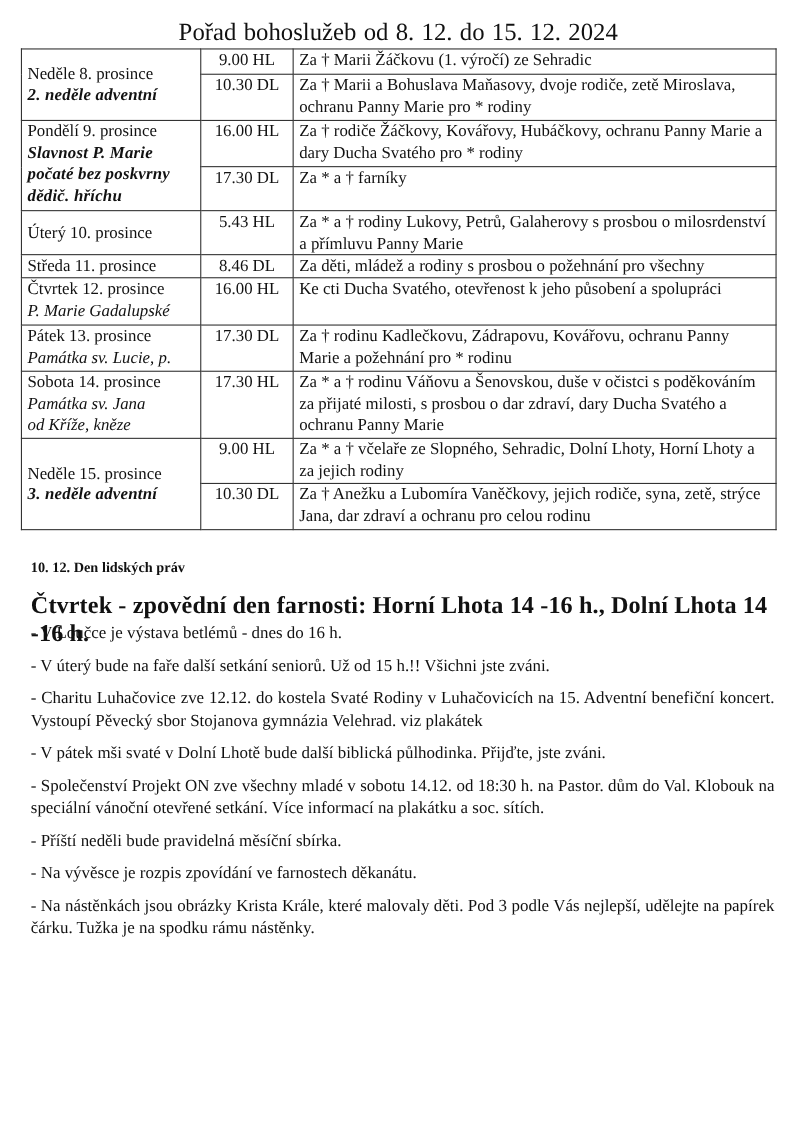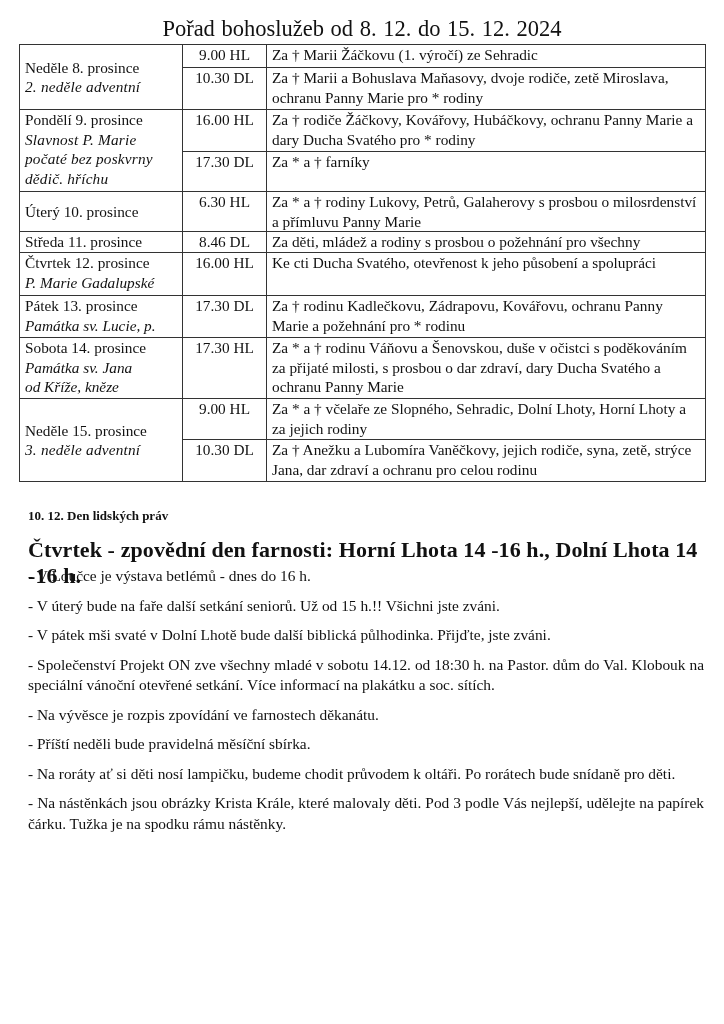--- a/index.html
+++ b/index.html
@@ -22,21 +22,21 @@
     border: 1.3px solid #333333; padding: 0 4px 0 5px; vertical-align: top;
   }
   table.schedule col.c-day { width: 163px; }
   table.schedule col.c-time { width: 84px; }
   table.schedule col.c-intent { width: auto; }
   td.day { vertical-align: middle !important; padding-left: 5px !important; }
   td.day.top { vertical-align: top !important; }
   td.time { text-align: center; padding: 0 2px !important; }
   td.intent { padding-left: 5px !important; padding-right: 2px !important; }
   .feast { font-style: italic; }
-  .feast.bold { font-weight: normal; letter-spacing: 0.2px; }
+  .feast.bold { font-weight: bold; letter-spacing: 0.2px; }
   .day-name { display: block; }
   .feast-line { display: block; }
 
   .section {
     position: absolute; left: 28px; width: 676px;
   }
   .h1 { top: 508px; font-weight: bold; font-size: 13px; }
   .h2 { top: 537px; font-weight: bold; font-size: 22px; letter-spacing: 0.1px; }
   .notes {
     top: 566px; font-size: 15.4px; line-height: 20.5px;
@@ -83,21 +83,21 @@
     </tr>
     <tr style="height:40px">
       <td class="time">17.30 DL</td>
       <td class="intent">Za * a † farníky</td>
     </tr>
 
     <tr style="height:40px">
       <td class="day">
         <span class="day-name">Úterý 10. prosince</span>
       </td>
-      <td class="time">6.30 HL</td>
+      <td class="time">5.43 HL</td>
       <td class="intent">Za * a † rodiny Lukovy, Petrů, Galaherovy s prosbou o milosrdenství  a přímluvu Panny Marie</td>
     </tr>
 
     <tr style="height:21px">
       <td class="day top">
         <span class="day-name">Středa 11. prosince</span>
       </td>
       <td class="time">8.46 DL</td>
       <td class="intent">Za děti, mládež a rodiny s prosbou o požehnání pro všechny</td>
     </tr>
@@ -144,19 +144,19 @@
     </tr>
   </tbody>
 </table>
 
 <div class="section h1">10. 12. Den lidských práv</div>
 <div class="section h2">Čtvrtek - zpovědní den farnosti: Horní Lhota 14 -16 h., Dolní Lhota 14 -16 h.</div>
 
 <div class="section notes">
   <p class="note">- V Loučce je výstava betlémů - dnes do 16 h.</p>
   <p class="note">- V úterý bude na faře další setkání seniorů. Už od 15 h.!! Všichni jste zváni.</p>
+  <p class="note">- Charitu Luhačovice zve 12.12. do kostela Svaté Rodiny v Luhačovicích na 15. Adventní benefiční koncert. Vystoupí Pěvecký sbor Stojanova gymnázia Velehrad. viz plakátek</p>
   <p class="note">- V pátek mši svaté v Dolní Lhotě bude další biblická půlhodinka. Přijďte, jste zváni.</p>
   <p class="note">- Společenství Projekt ON zve všechny mladé v sobotu 14.12. od 18:30 h. na Pastor. dům do Val. Klobouk na speciální vánoční otevřené setkání. Více informací na plakátku a soc. sítích.</p>
+  <p class="note">- Příští neděli bude pravidelná měsíční sbírka.</p>
   <p class="note">- Na vývěsce je rozpis zpovídání ve farnostech děkanátu.</p>
-  <p class="note">- Příští neděli bude pravidelná měsíční sbírka.</p>
-  <p class="note">- Na roráty ať si děti nosí lampičku, budeme chodit průvodem k oltáři. Po rorátech bude snídaně pro děti.</p>
   <p class="note">- Na nástěnkách jsou obrázky Krista Krále, které malovaly děti. Pod 3 podle Vás nejlepší, udělejte na papírek čárku. Tužka je na spodku rámu nástěnky.</p>
 </div>
 
 </body></html>

